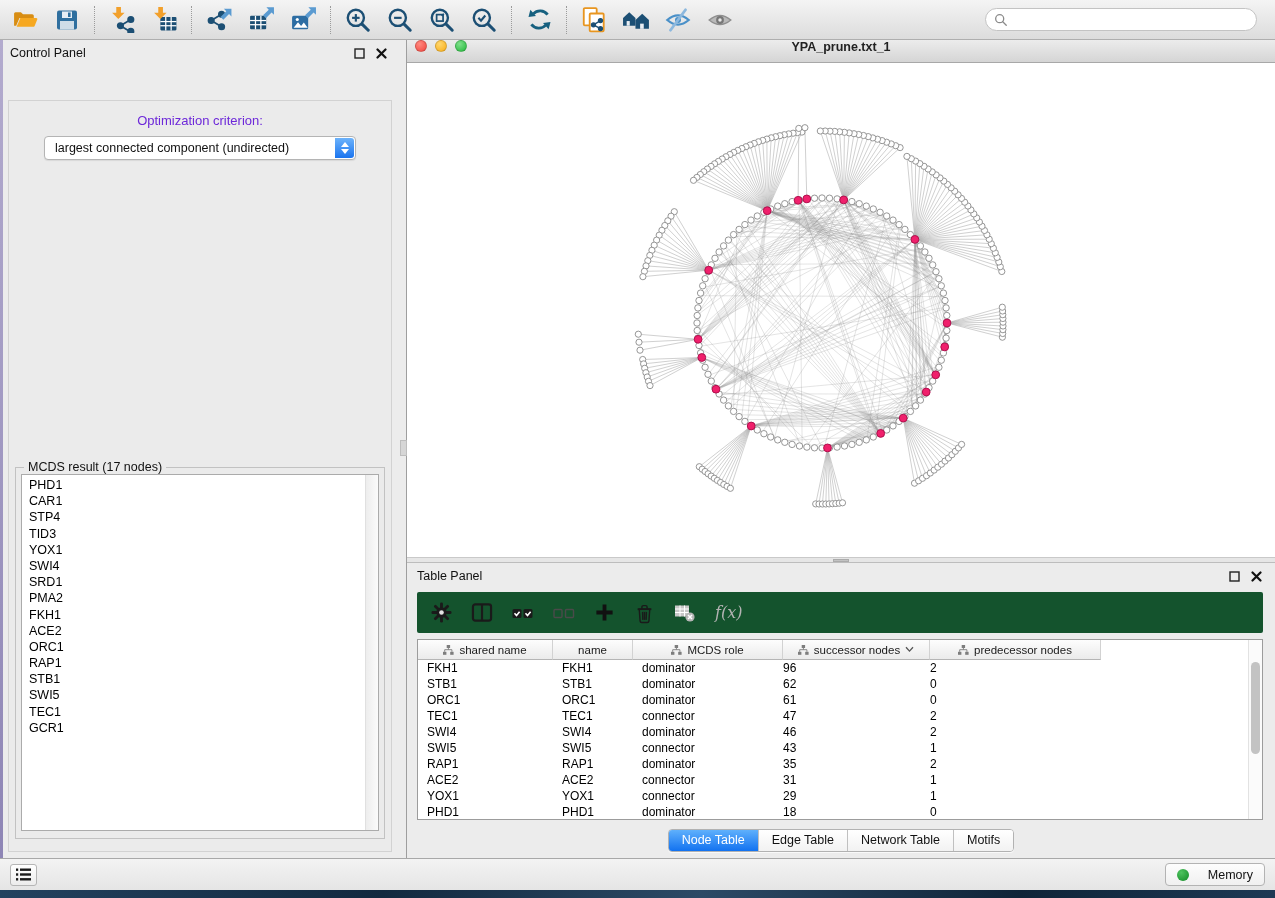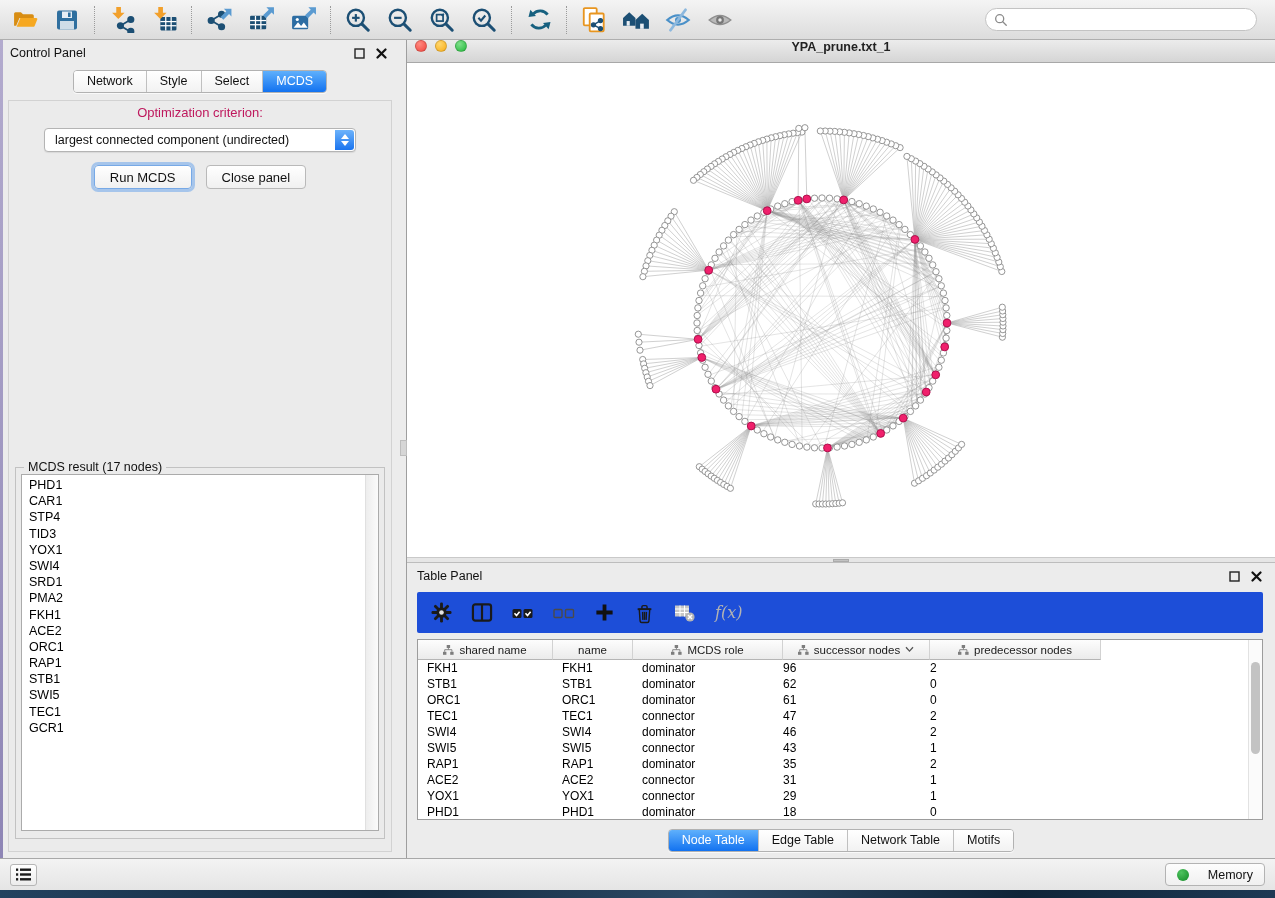--- a/index.html
+++ b/index.html
@@ -26,21 +26,21 @@
   
   .panel-header{height:26px;display:flex;align-items:center;padding:0 10px;font-size:12.5px;color:#111}
   .panel-header .sp{flex:1}
   .ph-icon{width:18px;height:16px;display:flex;align-items:center;justify-content:center;margin-left:4px}
   .cp-tabs{display:flex;justify-content:center;margin-top:4px}
   .seg{display:flex;border:1px solid #b2b2b2;border-radius:4px;overflow:hidden;background:#fff;box-shadow:0 1px 0 rgba(255,255,255,.7)}
   .seg .tab{padding:3px 13px;font-size:12.5px;color:#111;background:linear-gradient(#ffffff,#f2f2f2);border-right:1px solid #c0c0c0;line-height:15px}
   .seg .tab:last-child{border-right:none}
   .seg .tab.sel{background:linear-gradient(#5fb0fc,#1272f0);color:#fff}
   .cp-inner{position:absolute;top:60px;left:8px;right:8px;bottom:7px;background:#ebebeb;border:1px solid #d2d2d2}
-  .opt-label{text-align:center;margin-top:4px;font-size:13px;color:#be185d}
+  .opt-label{text-align:center;margin-top:12px;font-size:13px;color:#6d28d9}
   .dropdown{position:relative;margin:8px auto 0;width:312px;height:24px;background:#fff;border:1px solid #b4b4b4;border-radius:4px;
     display:flex;align-items:center;font-size:12.5px;padding-left:10px;color:#111;box-shadow:0 1px 1px rgba(0,0,0,.08)}
   .dropdown .stepper{position:absolute;right:1px;top:1px;bottom:1px;width:19px;border-radius:0 3px 3px 0;
     background:linear-gradient(#6db3fb,#1a74ef);display:flex;flex-direction:column;align-items:center;justify-content:center;gap:2px}
   .stepper i{display:block;width:0;height:0;border-left:4px solid transparent;border-right:4px solid transparent}
   .stepper .up{border-bottom:5px solid #fff}
   .stepper .dn{border-top:5px solid #fff}
   .btn-row{display:flex;justify-content:center;gap:14px;margin-top:13px}
   .btn{height:24px;padding:0 15px;font-size:13px;color:#111;background:linear-gradient(#ffffff,#f0f0f0);
     border:1px solid #b9b9b9;border-radius:4px;display:flex;align-items:center}
@@ -59,21 +59,21 @@
   .tl.r{background:radial-gradient(circle at 35% 30%,#ff8a80,#f2463f)}
   .tl.y{background:radial-gradient(circle at 35% 30%,#ffd76e,#f9ad17)}
   .tl.g{background:radial-gradient(circle at 35% 30%,#7fe08b,#23b93c)}
   .net-title .title{position:absolute;left:0;right:0;text-align:center;font-size:12.5px;font-weight:bold;color:#222}
   .net-canvas{height:494px;background:#fff;position:relative}
   .hsplit{height:6px;background:#e6e6e6;border-top:1px solid #c9c9c9;border-bottom:1px solid #bdbdbd;position:relative}
   .hsplit .grip{position:absolute;left:50%;top:1px;width:16px;height:3px;margin-left:-8px;background:#c2c2c2;border:1px solid #ababab}
 
   
   .table-panel{flex:1;background:#ececec;position:relative}
-  .tp-toolbar{margin:3px 12px 0 10px;height:41px;background:#1d4ed8;border-radius:2px;display:flex;align-items:center;gap:19px;padding-left:14px}
+  .tp-toolbar{margin:3px 12px 0 10px;height:41px;background:#14532d;border-radius:2px;display:flex;align-items:center;gap:19px;padding-left:14px}
   .tp-btn{display:flex;align-items:center;justify-content:center}
   .fx{font-family:"DejaVu Serif",serif;font-style:italic;font-size:16px;color:#b3b3b3}
   .table-frame{position:relative;margin:6px 12px 0 10px;height:181px;background:#fff;border:1px solid #9c9c9c;overflow:hidden}
   .thead{display:flex;height:20px}
   .th{background:linear-gradient(#fdfdfd,#ebebeb);border-right:1px solid #d2d2d2;border-bottom:1px solid #b5b5b5;
     display:flex;align-items:center;justify-content:center;gap:5px;font-size:11.5px;color:#1a1a1a}
   .tbody .tr{display:flex;height:16px}
   .td{font-size:12px;color:#000;line-height:16px;padding-left:9px;white-space:nowrap;overflow:hidden}
   .td.num{padding-right:14px;padding-left:0}
   .c0{width:135px}.c1{width:80px}.c2{width:150px}.c3{width:147px}.c4{width:171px}
@@ -269,40 +269,28 @@
         <svg width="11" height="11" viewBox="0 0 11 11">
           <rect x="1" y="1" width="9" height="9" fill="none" stroke="#222" stroke-width="1.4"></rect>
           </svg>
       </span>
       <span class="ph-icon">
         <svg width="11" height="11" viewBox="0 0 11 11">
           <path d="M1.5 1.5l8 8M9.5 1.5l-8 8" stroke="#111" stroke-width="2.2" stroke-linecap="round"></path>
           </svg>
       </span>
     </div>
-    <div class="cp-tabs">
-      <div class="seg">
-        <div class="tab">Network</div>
-        <div class="tab">Style</div>
-        <div class="tab">Select</div>
-        <div class="tab sel">MCDS</div>
-      </div>
-    </div>
     <div class="cp-inner">
       <div class="opt-label">Optimization criterion:</div>
       <div class="dropdown">
         <span>largest connected component (undirected)</span>
         <span class="stepper">
             <i class="up"></i>
             <i class="dn"></i>
           </span>
-      </div>
-      <div class="btn-row">
-        <div class="btn focus">Run MCDS</div>
-        <div class="btn">Close panel</div>
       </div>
       <div class="result-group">
         <div class="result-legend">MCDS result (17 nodes)</div>
         <div class="listbox">
           <div class="items" id="mcds-items">
               <div class="item">PHD1</div>
               <div class="item">CAR1</div>
               <div class="item">STP4</div>
               <div class="item">TID3</div>
               <div class="item">YOX1</div>

